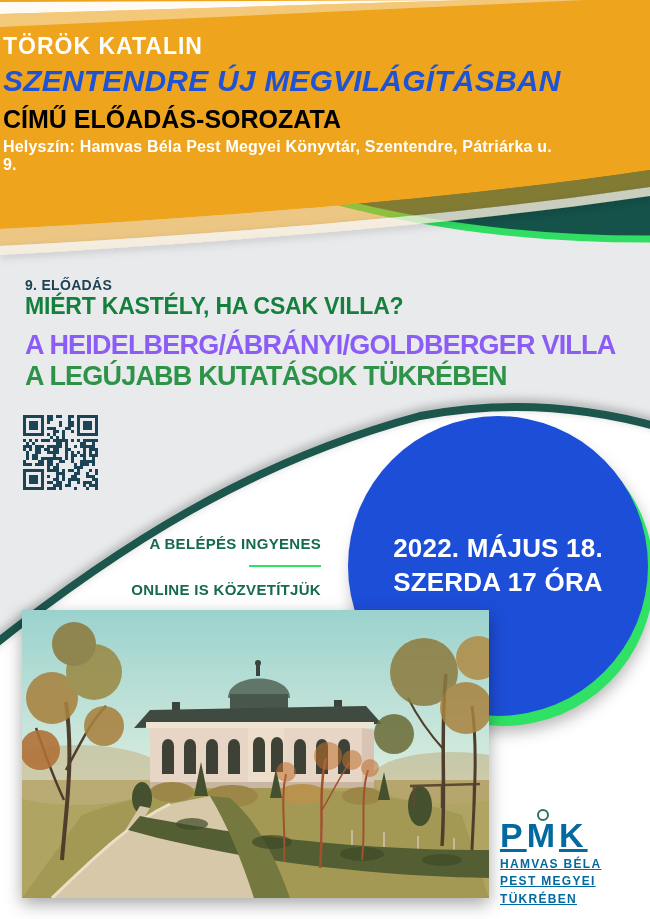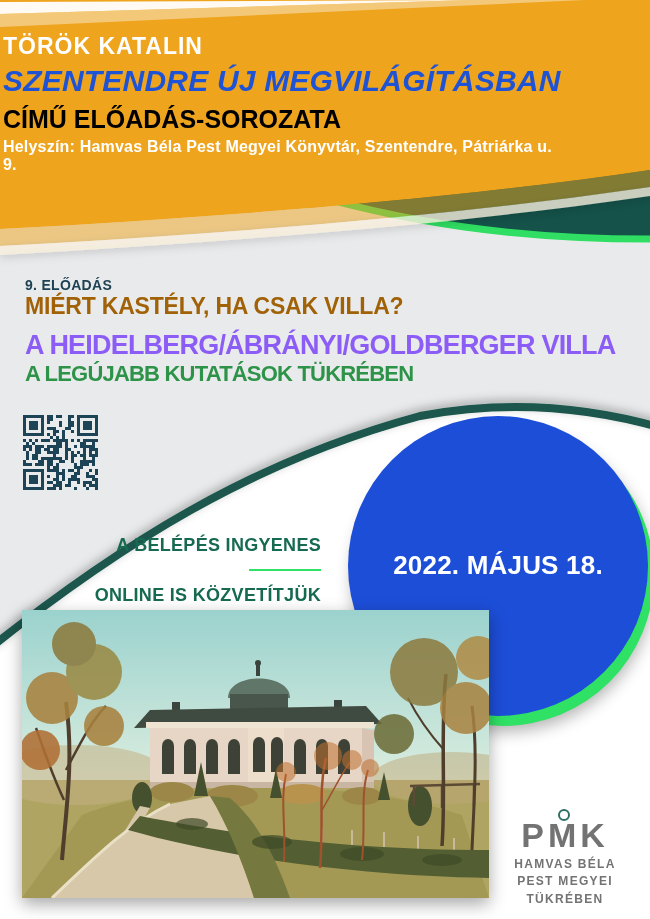--- a/index.html
+++ b/index.html
@@ -12,42 +12,42 @@
 
   
   .hdr-text{position:absolute;left:3px;width:564px;text-align:left;z-index:5;}
   .speaker{top:33px;font-size:23px;font-weight:bold;letter-spacing:1px;color:#FFFFFF;}
   .series{top:64px;font-size:30px;font-weight:bold;font-style:italic;color:#1E53D6;letter-spacing:.2px;}
   .subtitle{top:105px;font-size:25px;font-weight:bold;color:#000000;}
   .location{top:138px;font-size:16px;font-weight:bold;color:#FFFFFF;letter-spacing:.2px;}
 
   
   .lecture-no{left:25px;top:257px;font-size:14px;font-weight:bold;color:#1E4154;letter-spacing:.3px;z-index:4;margin-top:20px;}
-  .q-title{left:25px;top:293px;font-size:23px;font-weight:bold;color:#a16207;letter-spacing:-.2px;z-index:4;}
+  .q-title{left:25px;top:293px;font-size:23px;font-weight:bold;color:#15803d;letter-spacing:-.2px;z-index:4;}
   .g-title1{left:25px;top:330px;font-size:27px;font-weight:bold;color:#8b5cf6;letter-spacing:-.8px;z-index:4;}
-  .g-title2{left:25px;top:361px;font-size:22px;font-weight:bold;color:#2D9348;letter-spacing:-.8px;z-index:4;}
+  .g-title2{left:25px;top:361px;font-size:27px;font-weight:bold;color:#2D9348;letter-spacing:-.8px;z-index:4;}
 
   
   .info-block{left:0;top:535px;width:321px;text-align:right;z-index:6;}
-  .info-line{font-size:18px;font-weight:bold;color:#166A50;letter-spacing:.3px;padding-left:34px;}
+  .info-line{font-size:15px;font-weight:bold;color:#166A50;letter-spacing:.3px;padding-left:34px;}
   .info-divider{display:inline-block;width:72px;height:2px;background:#2FE164;margin:13px 0 10px 0;}
 
   
   .badge-rim{left:352px;top:424px;width:302px;height:302px;border-radius:50%;background:#2FE164;z-index:7;
              box-shadow:0 6px 16px rgba(0,0,0,.30);}
   .badge{left:348px;top:416px;width:300px;height:300px;border-radius:50%;background:#1d4ed8;z-index:8;
          display:flex;align-items:center;justify-content:center;text-align:center;}
   .badge-text{color:#fff;font-size:26px;font-weight:bold;line-height:1.3;letter-spacing:.2px;}
 
   
   .photo{left:22px;top:610px;width:467px;height:288px;z-index:9;box-shadow:0 6px 16px rgba(0,0,0,.35);
          overflow:hidden;background:#cde;}
 
   
-  .pmk{left:500px;top:818px;width:130px;text-align:center;color:#737373;z-index:10;}
+  .pmk{left:500px;top:818px;width:130px;color:#0369a1;z-index:10;text-decoration:underline;}
   .pmk-mark{font-size:34px;font-weight:bold;letter-spacing:4px;line-height:1;}
   .pmk-mark .m-wrap{position:relative;display:inline-block;}
   .pmk-head{position:absolute;left:50%;top:-9px;margin-left:-6px;width:8px;height:8px;border:2.5px solid #2E7164;
             border-radius:50%;}
   .pmk-lines{margin-top:4px;font-size:12px;font-weight:bold;letter-spacing:1.3px;line-height:1.45;}.z2{z-index:2}.z3{z-index:3}
 </style>
 </head>
 <body>
 
 <div class="poster">
@@ -419,20 +419,21 @@
   <div class="abs info-block">
     <div class="info-line">A BELÉPÉS INGYENES</div>
     <span class="info-divider"></span>
     <div class="info-line">ONLINE IS KÖZVETÍTJÜK</div>
   </div>
 
   <div class="abs badge-rim"></div>
   <div class="abs badge">
     <div class="badge-text">
       <div>2022. MÁJUS 18.</div>
+      <div>SZERDA 17 ÓRA</div>
     </div>
   </div>
 
   <div class="abs photo">
     <svg width="467" height="288" viewBox="0 0 467 288">
       <defs>
         <linearGradient id="skyg" x1="0" y1="0" x2="0" y2="1">
           <stop offset="0" stop-color="#9BD2CE"></stop>
             <stop offset=".7" stop-color="#CFE8DC"></stop>
             <stop offset="1" stop-color="#EAF1DF"></stop>

